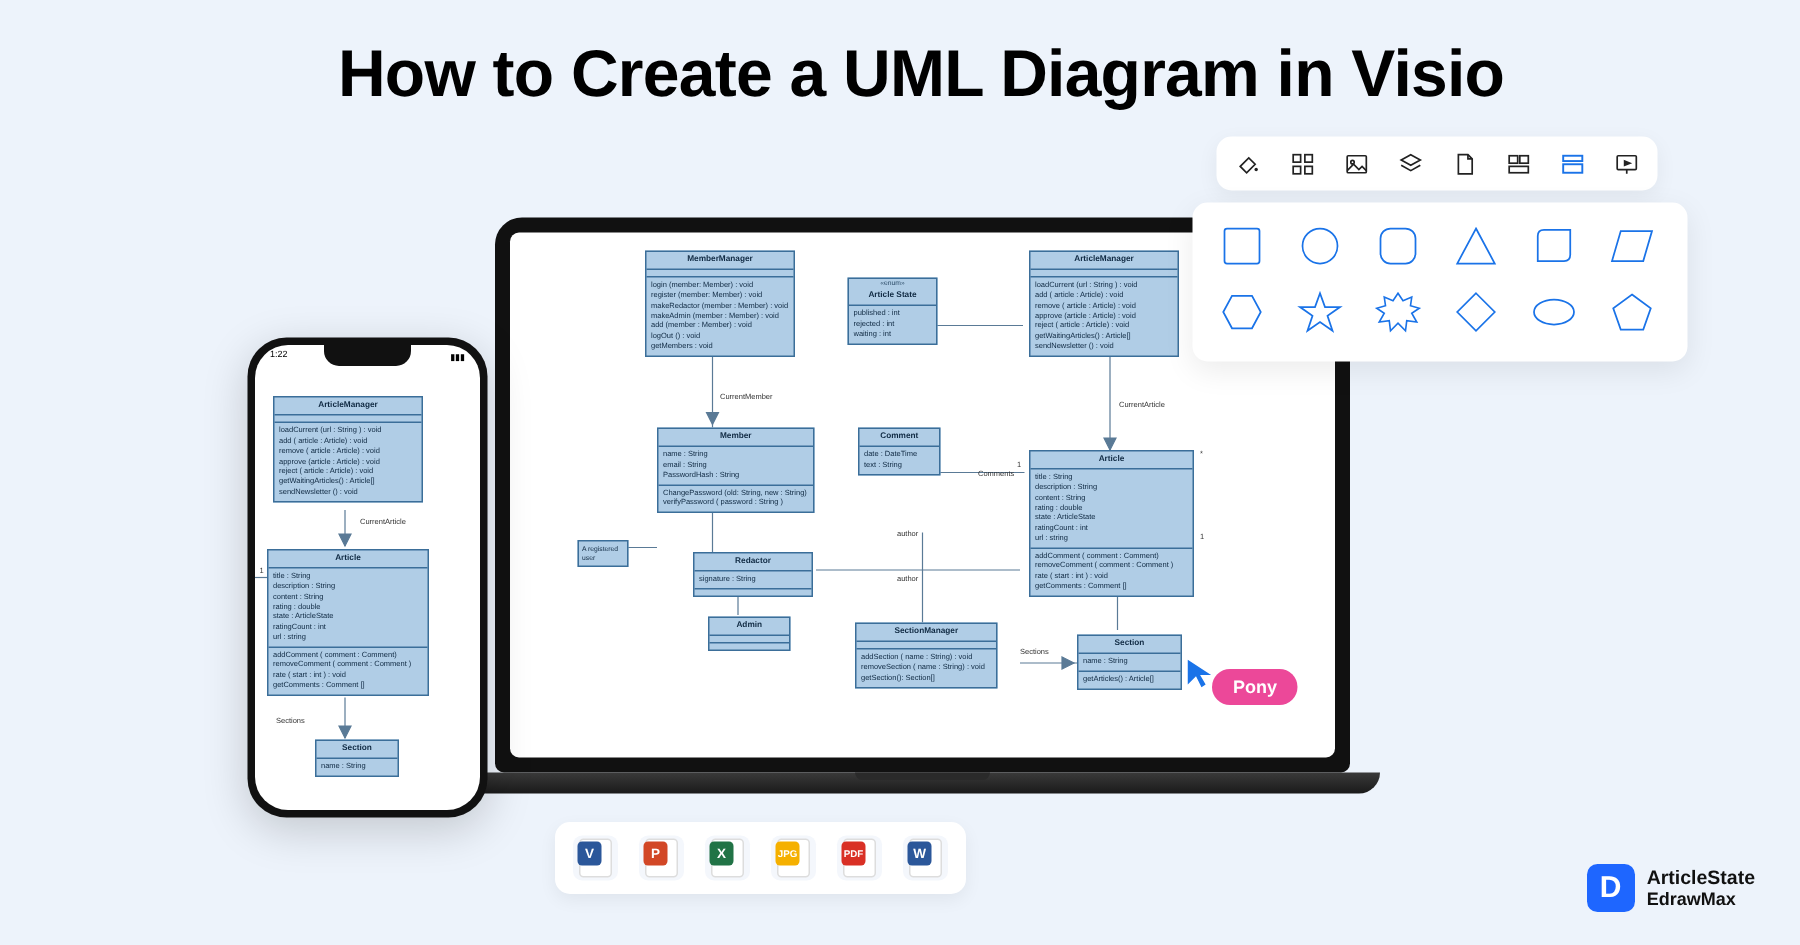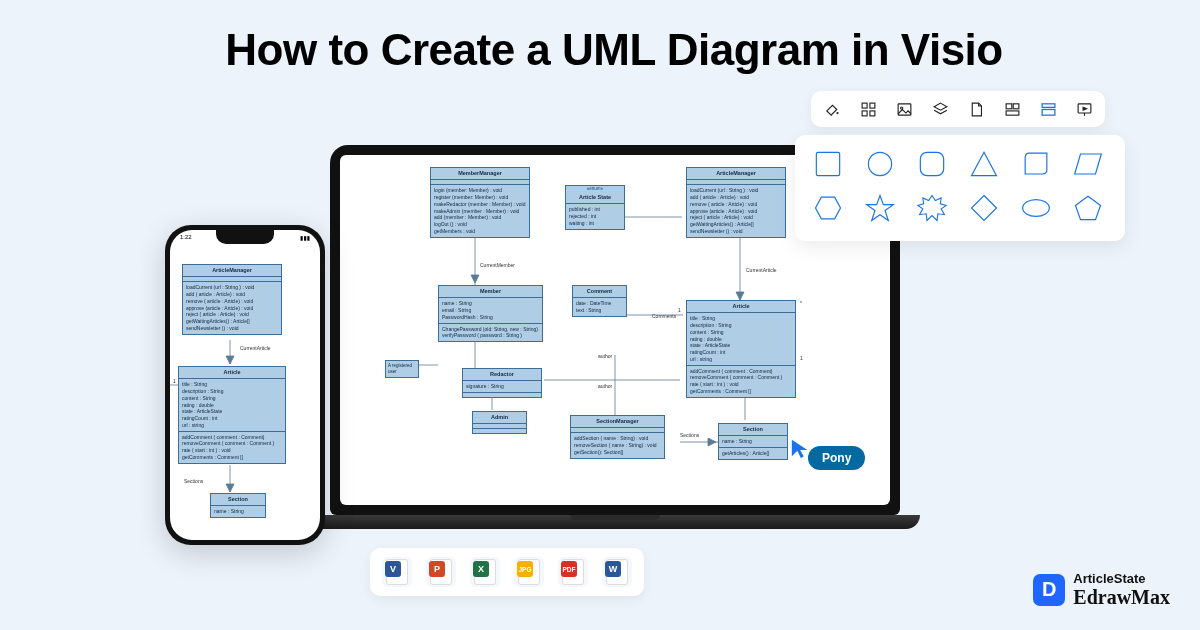--- a/index.html
+++ b/index.html
@@ -245,35 +245,35 @@
     border-radius: 7px;
     display: flex;
     align-items: center;
     justify-content: center;
     color: #fff;
     font-weight: 800;
     font-size: 20px;
   }
   .brand-text { line-height: 1.1; }
   .brand-ws { font-size: 13px; font-weight: 600; color: #111; }
-  .brand-em { font-size: 20px; font-weight: 700; color: #111; font-family: Liberation Serif, serif; }
+  .brand-em { font-size: 12px; font-weight: 700; color: #111; }
 
   
   .cursor-tag {
     position: absolute;
     left: 790px;
     top: 438px;
     z-index: 6;
   }
   .cursor-svg { display: block; }
   .tag-pill {
     position: absolute;
     left: 18px;
     top: 8px;
-    background: #0369a1;
+    background: #ec4899;
     color: #fff;
     font-size: 12px;
     font-weight: 600;
     padding: 5px 14px;
     border-radius: 14px;
   }
 
 </style>
 </head>
 <body>

